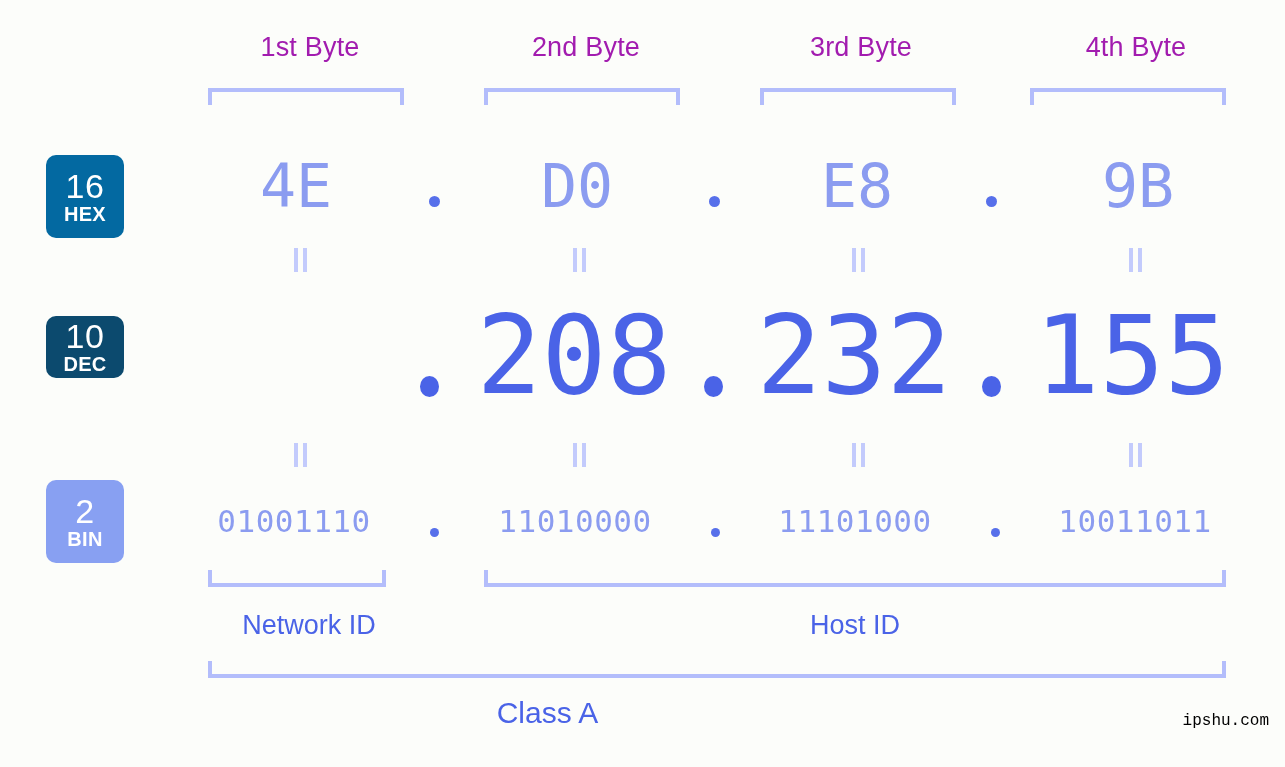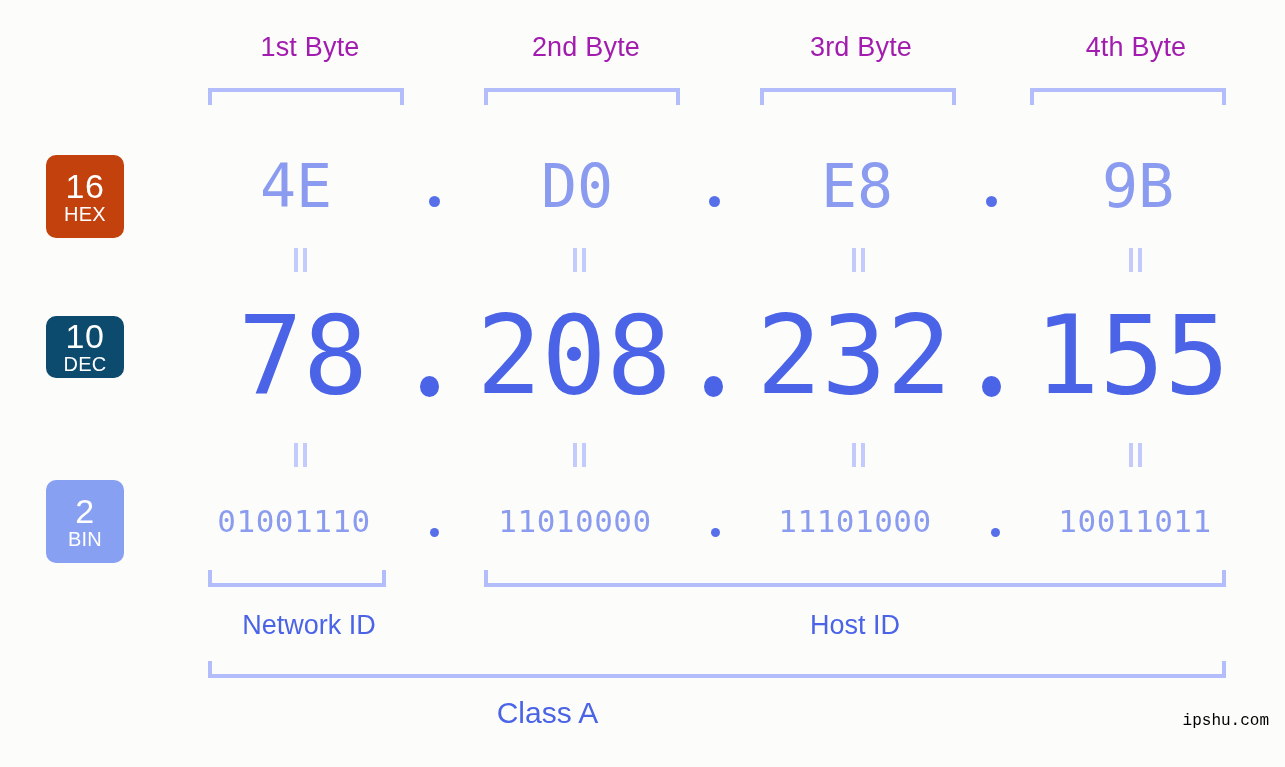--- a/index.html
+++ b/index.html
@@ -69,24 +69,24 @@
   }
   .badge .badge-num {
     font-size: 34px;
     line-height: 34px;
     font-weight: 400;
     letter-spacing: 0.5px;
   }
   .badge .badge-name {
     font-size: 20px;
     line-height: 22px;
-    font-weight: 400;
+    font-weight: 700;
     letter-spacing: 0.3px;
   }
-  .badge-hex { top: 155px; height: 83px; background: #c2410c; }
+  .badge-hex { top: 155px; height: 83px; background: #0369a1; }
   .badge-dec { top: 316px; height: 62px; background: #0c4a6e; }
   .badge-bin { top: 480px; height: 83px; background: #88a0f2; }
 
   
   .row {
     position: absolute;
     left: 0;
     width: 1285px;
     display: block;
   }
@@ -260,21 +260,20 @@
   <div class="eq eq-hex-dec" style="left:850px;">
       <span class="a"></span>
       <span class="b"></span>
     </div>
   <div class="eq eq-hex-dec" style="left:1127px;">
       <span class="a"></span>
       <span class="b"></span>
     </div>
 
   <div class="row dec-row">
-    <div class="dec-val" style="left:232px; width:142px;">78</div>
     <div class="dec-dot" style="left:420px;"></div>
     <div class="dec-val" style="left:470px; width:208px;">208</div>
     <div class="dec-dot" style="left:704px;"></div>
     <div class="dec-val" style="left:750px; width:208px;">232</div>
     <div class="dec-dot" style="left:982px;"></div>
     <div class="dec-val" style="left:1028px; width:208px;">155</div>
   </div>
 
   <div class="eq eq-dec-bin" style="left:292px;">
       <span class="a"></span>

